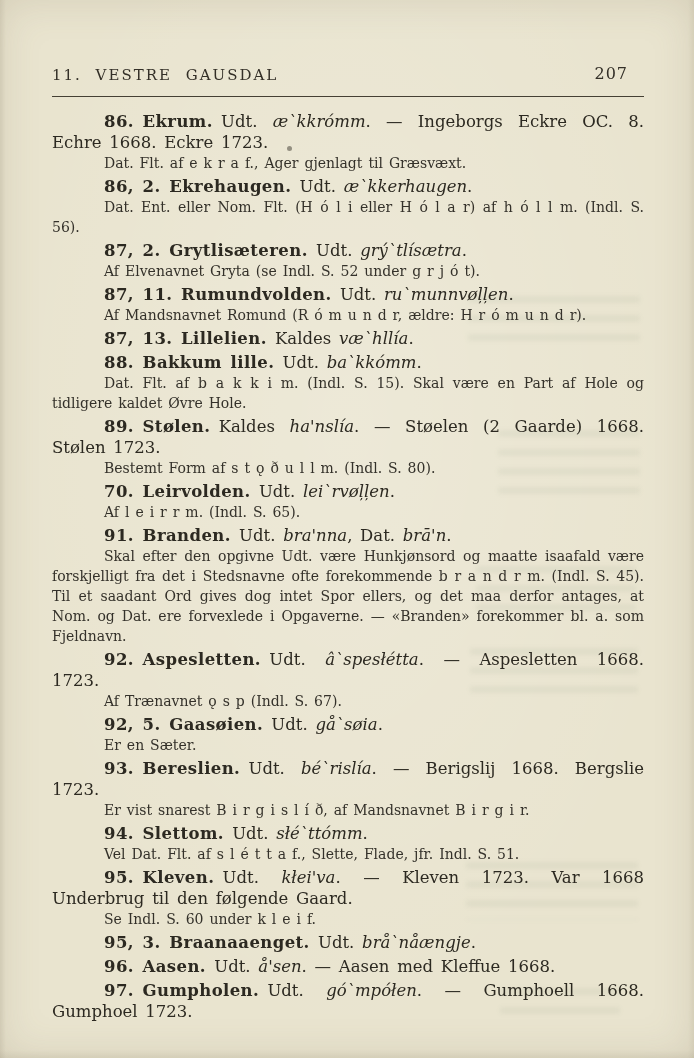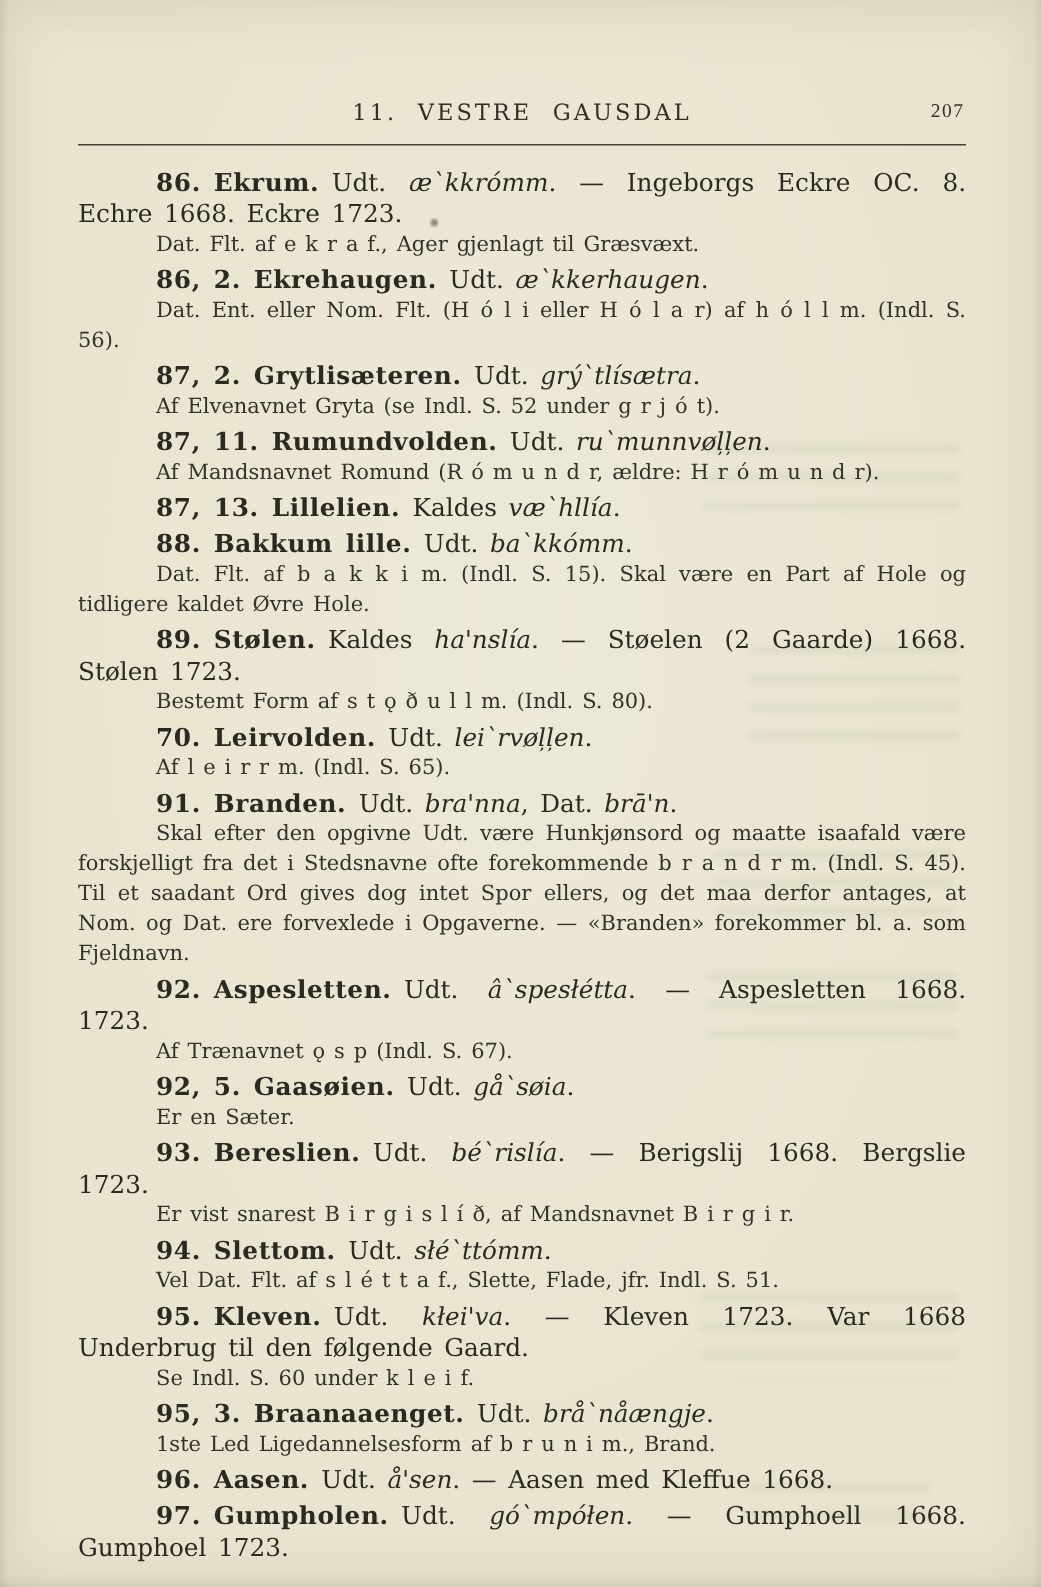--- a/index.html
+++ b/index.html
@@ -18,25 +18,25 @@
       linear-gradient(0deg, rgba(90,80,60,0.08) 0, rgba(0,0,0,0) 8px);
     color:var(--ink,#2c2921);
     box-shadow:inset 0 0 40px rgba(120,105,75,0.18);
   }
   .textblock{position:absolute;left:52px;top:0;width:592px;}
   .running-header{
     position:relative;margin-top:66px;height:20px;
     font-size:15px;line-height:18px;
   }
   .running-head-title{
-    position:absolute;left:0;right:0;text-align:center;
+    position:absolute;left:0;right:0;text-align:left;
     letter-spacing:2px;word-spacing:7px;color:#332f27;
   }
   .running-page-number{
-    position:absolute;right:1px;top:-1px;font-size:13px;letter-spacing:1px;color:#332f27;font-family:Liberation Serif, serif;
+    position:absolute;right:16px;top:-1px;font-size:16px;letter-spacing:1px;color:#332f27;
   }
   .header-rule{
     border:none;height:0;margin:10px 0 0 0;
     border-top:1.4px solid var(--rule,#454034);
   }
   .entries{margin-top:14px;}
   p.entry-head{
     margin:3px 0 0 0;
     font-size:16.5px;line-height:21px;
     text-align:justify;text-indent:52px;
@@ -119,19 +119,18 @@
         <p class="entry-note">Af Trænavnet ǫ s p (Indl. S. 67).</p>
         <p class="entry-head"><span class="seg bold">92, 5. Gaasøien.</span><span class="seg plain"> Udt. </span><span class="seg italic">gå`søia</span><span class="seg plain">.</span></p>
         <p class="entry-note">Er en Sæter.</p>
         <p class="entry-head"><span class="seg bold">93. Bereslien.</span><span class="seg plain"> Udt. </span><span class="seg italic">bé`rislía</span><span class="seg plain">. — Berigslij 1668.  Bergslie 1723.</span></p>
         <p class="entry-note">Er vist snarest B i r g i s l í ð, af Mandsnavnet B i r g i r.</p>
         <p class="entry-head"><span class="seg bold">94. Slettom.</span><span class="seg plain"> Udt. </span><span class="seg italic">słé`ttómm</span><span class="seg plain">.</span></p>
         <p class="entry-note">Vel Dat. Flt. af s l é t t a f., Slette, Flade, jfr. Indl. S. 51.</p>
         <p class="entry-head"><span class="seg bold">95. Kleven.</span><span class="seg plain"> Udt. </span><span class="seg italic">kłei'va</span><span class="seg plain">. — Kleven 1723.  Var 1668 Underbrug til den følgende Gaard.</span></p>
         <p class="entry-note">Se Indl. S. 60 under k l e i f.</p>
         <p class="entry-head"><span class="seg bold">95, 3. Braanaaenget.</span><span class="seg plain"> Udt. </span><span class="seg italic">brå`nåængje</span><span class="seg plain">.</span></p>
-        <p class="entry-note">1ste Led Ligedannelsesform af b r u n i m., Brand.</p>
         <p class="entry-head"><span class="seg bold">96. Aasen.</span><span class="seg plain"> Udt. </span><span class="seg italic">å'sen</span><span class="seg plain">. — Aasen med Kleffue 1668.</span></p>
         <p class="entry-head"><span class="seg bold">97. Gumpholen.</span><span class="seg plain"> Udt. </span><span class="seg italic">gó`mpółen</span><span class="seg plain">. — Gumphoell 1668.  Gumphoel 1723.</span></p>
       </div>
 
   </div>
 </div>
 
 </body></html>

